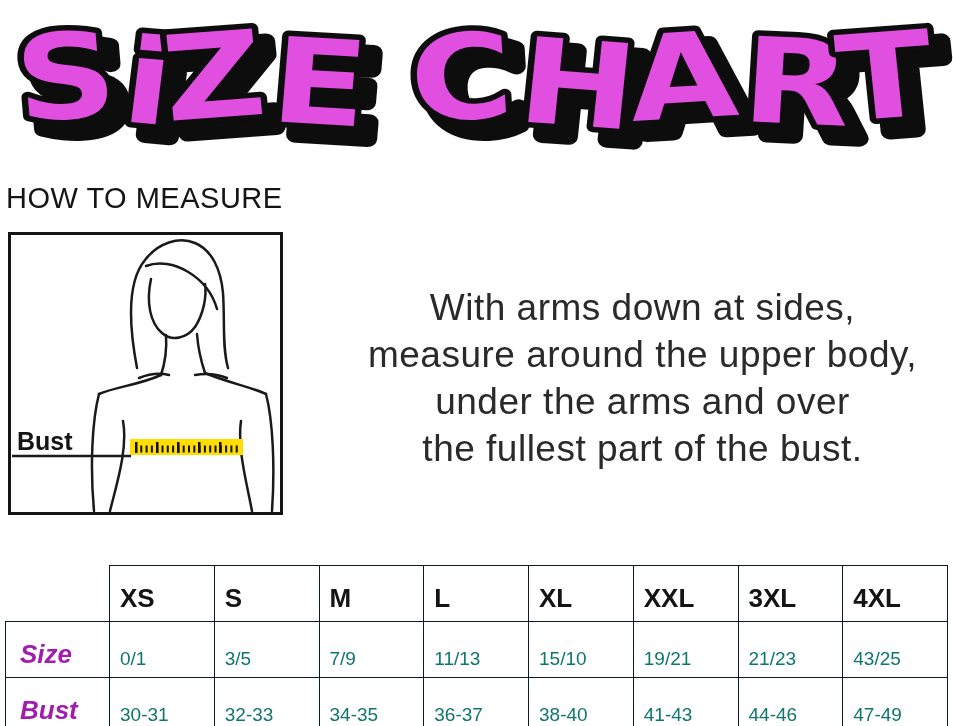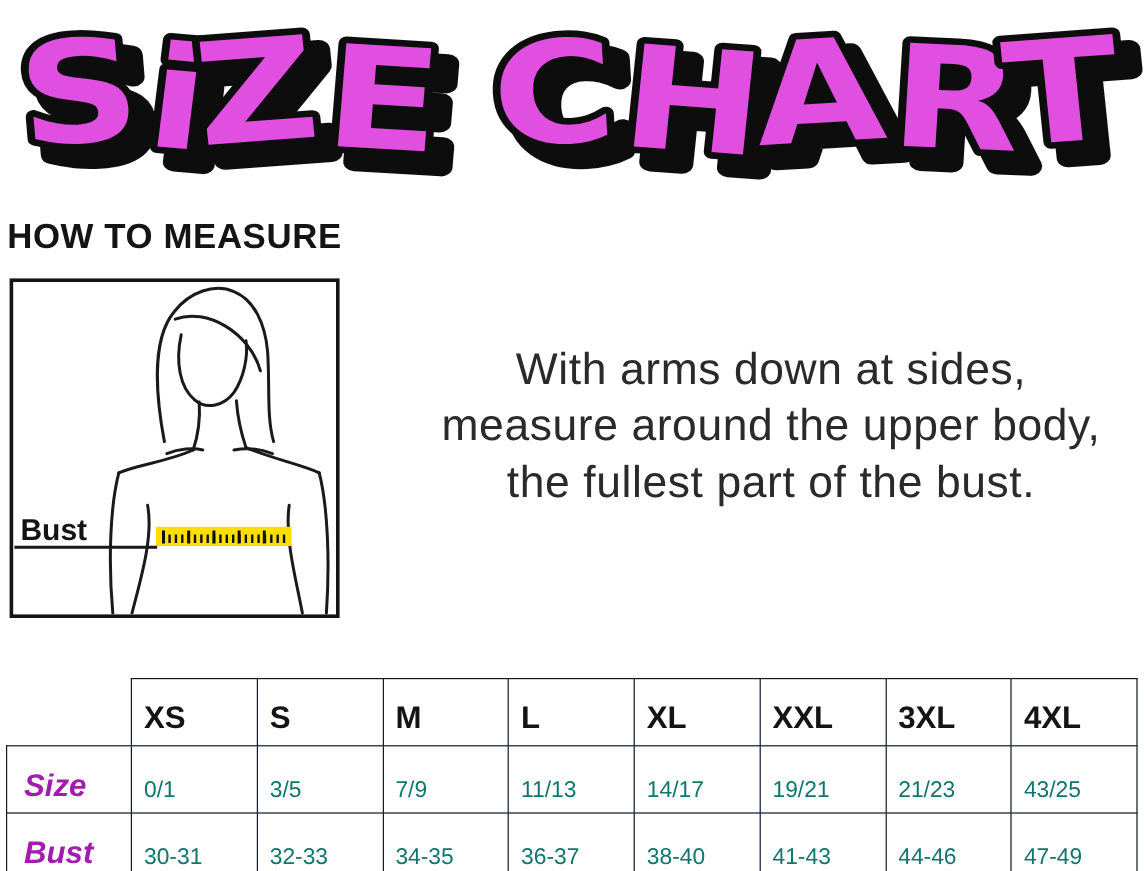--- a/index.html
+++ b/index.html
@@ -42,21 +42,21 @@
     stroke-width: 11px;
     stroke-linejoin: round;
     paint-order: stroke fill;
   }
 
   
   .howto-heading {
     position: absolute;
     left: 6px; top: 182px;
     font-size: 29px;
-    font-weight: bold;
+    font-weight: normal;
     letter-spacing: 0.5px;
     color: #141414;
   }
   .measure-box {
     position: absolute;
     left: 8px; top: 232px;
     width: 269px; height: 277px;
     border: 3px solid #141414;
     background: #ffffff;
   }
@@ -177,20 +177,21 @@
       <line x1="124" y1="212.5" x2="229" y2="212.5" stroke="#111111" stroke-width="11" stroke-dasharray="2.5 18.5"></line>
 
       <line x1="1" y1="221" x2="120" y2="221" stroke="#1a1a1a" stroke-width="2.5"></line>
       <text class="bust-label-svg" x="6" y="215">Bust</text>
     </svg>
   </div>
 
   <div class="chest-block">
     <div class="chest-line">With arms down at sides,</div>
     <div class="chest-line">measure around the upper body,</div>
+    <div class="chest-line">under the arms and over</div>
     <div class="chest-line">the fullest part of the bust.</div>
   </div>
 
   <table class="size-table">
     <colgroup>
       <col class="first">
       <col>
         <col>
         <col>
         <col>
@@ -210,21 +211,21 @@
       <th class="col-h">XXL</th>
       <th class="col-h">3XL</th>
       <th class="col-h">4XL</th>
     </tr>
     <tr>
       <td class="row-label">Size</td>
       <td class="val">0/1</td>
       <td class="val">3/5</td>
       <td class="val">7/9</td>
       <td class="val">11/13</td>
-      <td class="val">14/17</td>
+      <td class="val">15/10</td>
       <td class="val">19/21</td>
       <td class="val">21/23</td>
       <td class="val">43/25</td>
     </tr>
     <tr>
       <td class="row-label">Bust</td>
       <td class="val">30-31</td>
       <td class="val">32-33</td>
       <td class="val">34-35</td>
       <td class="val">36-37</td>

